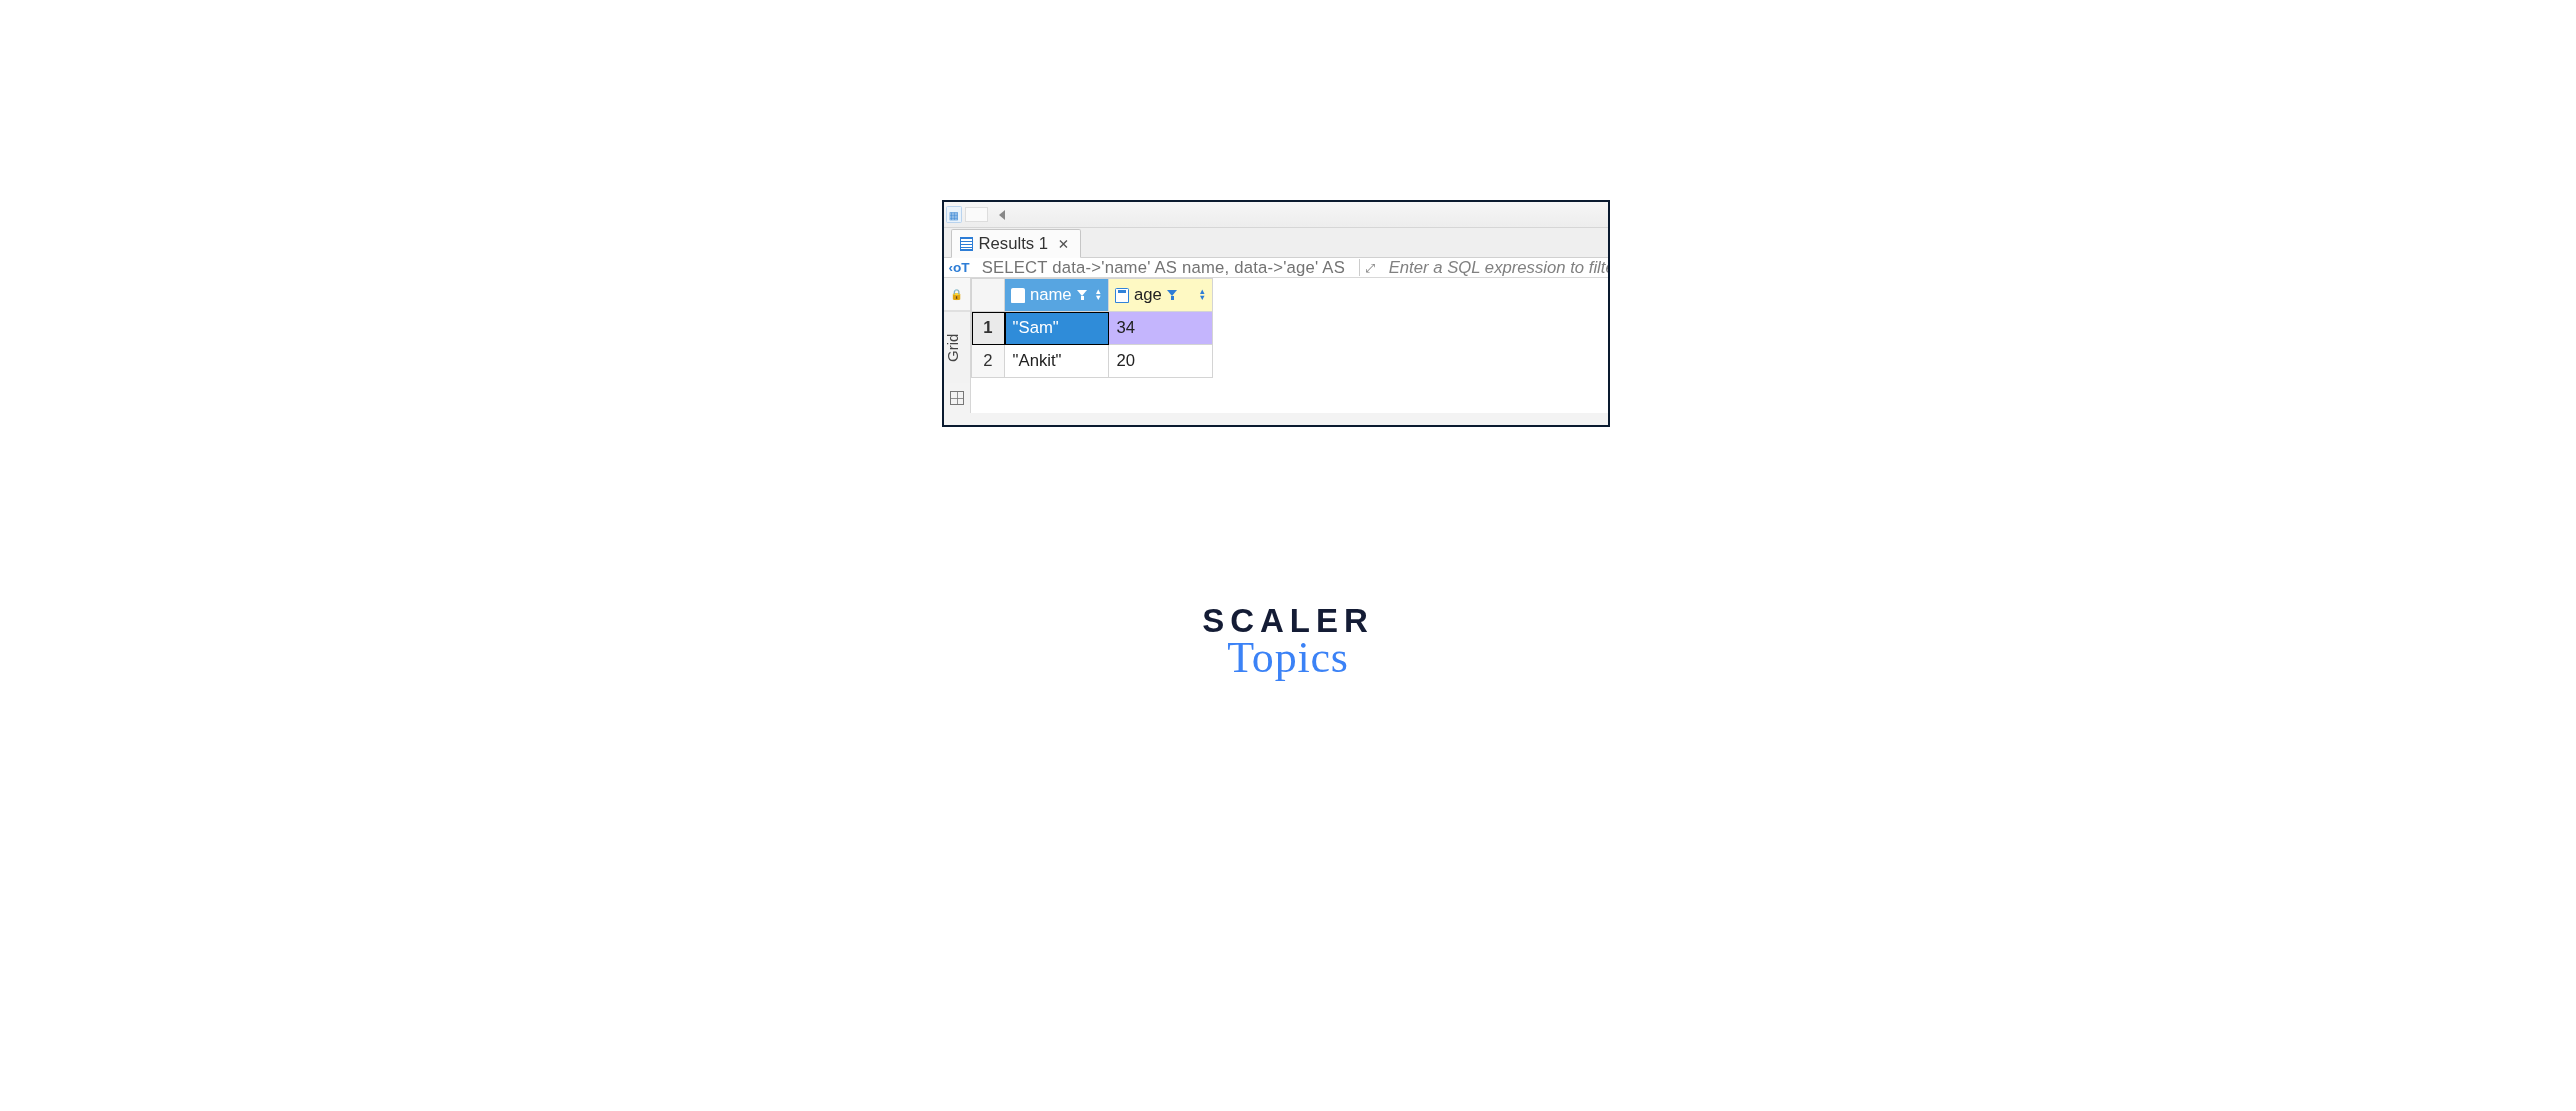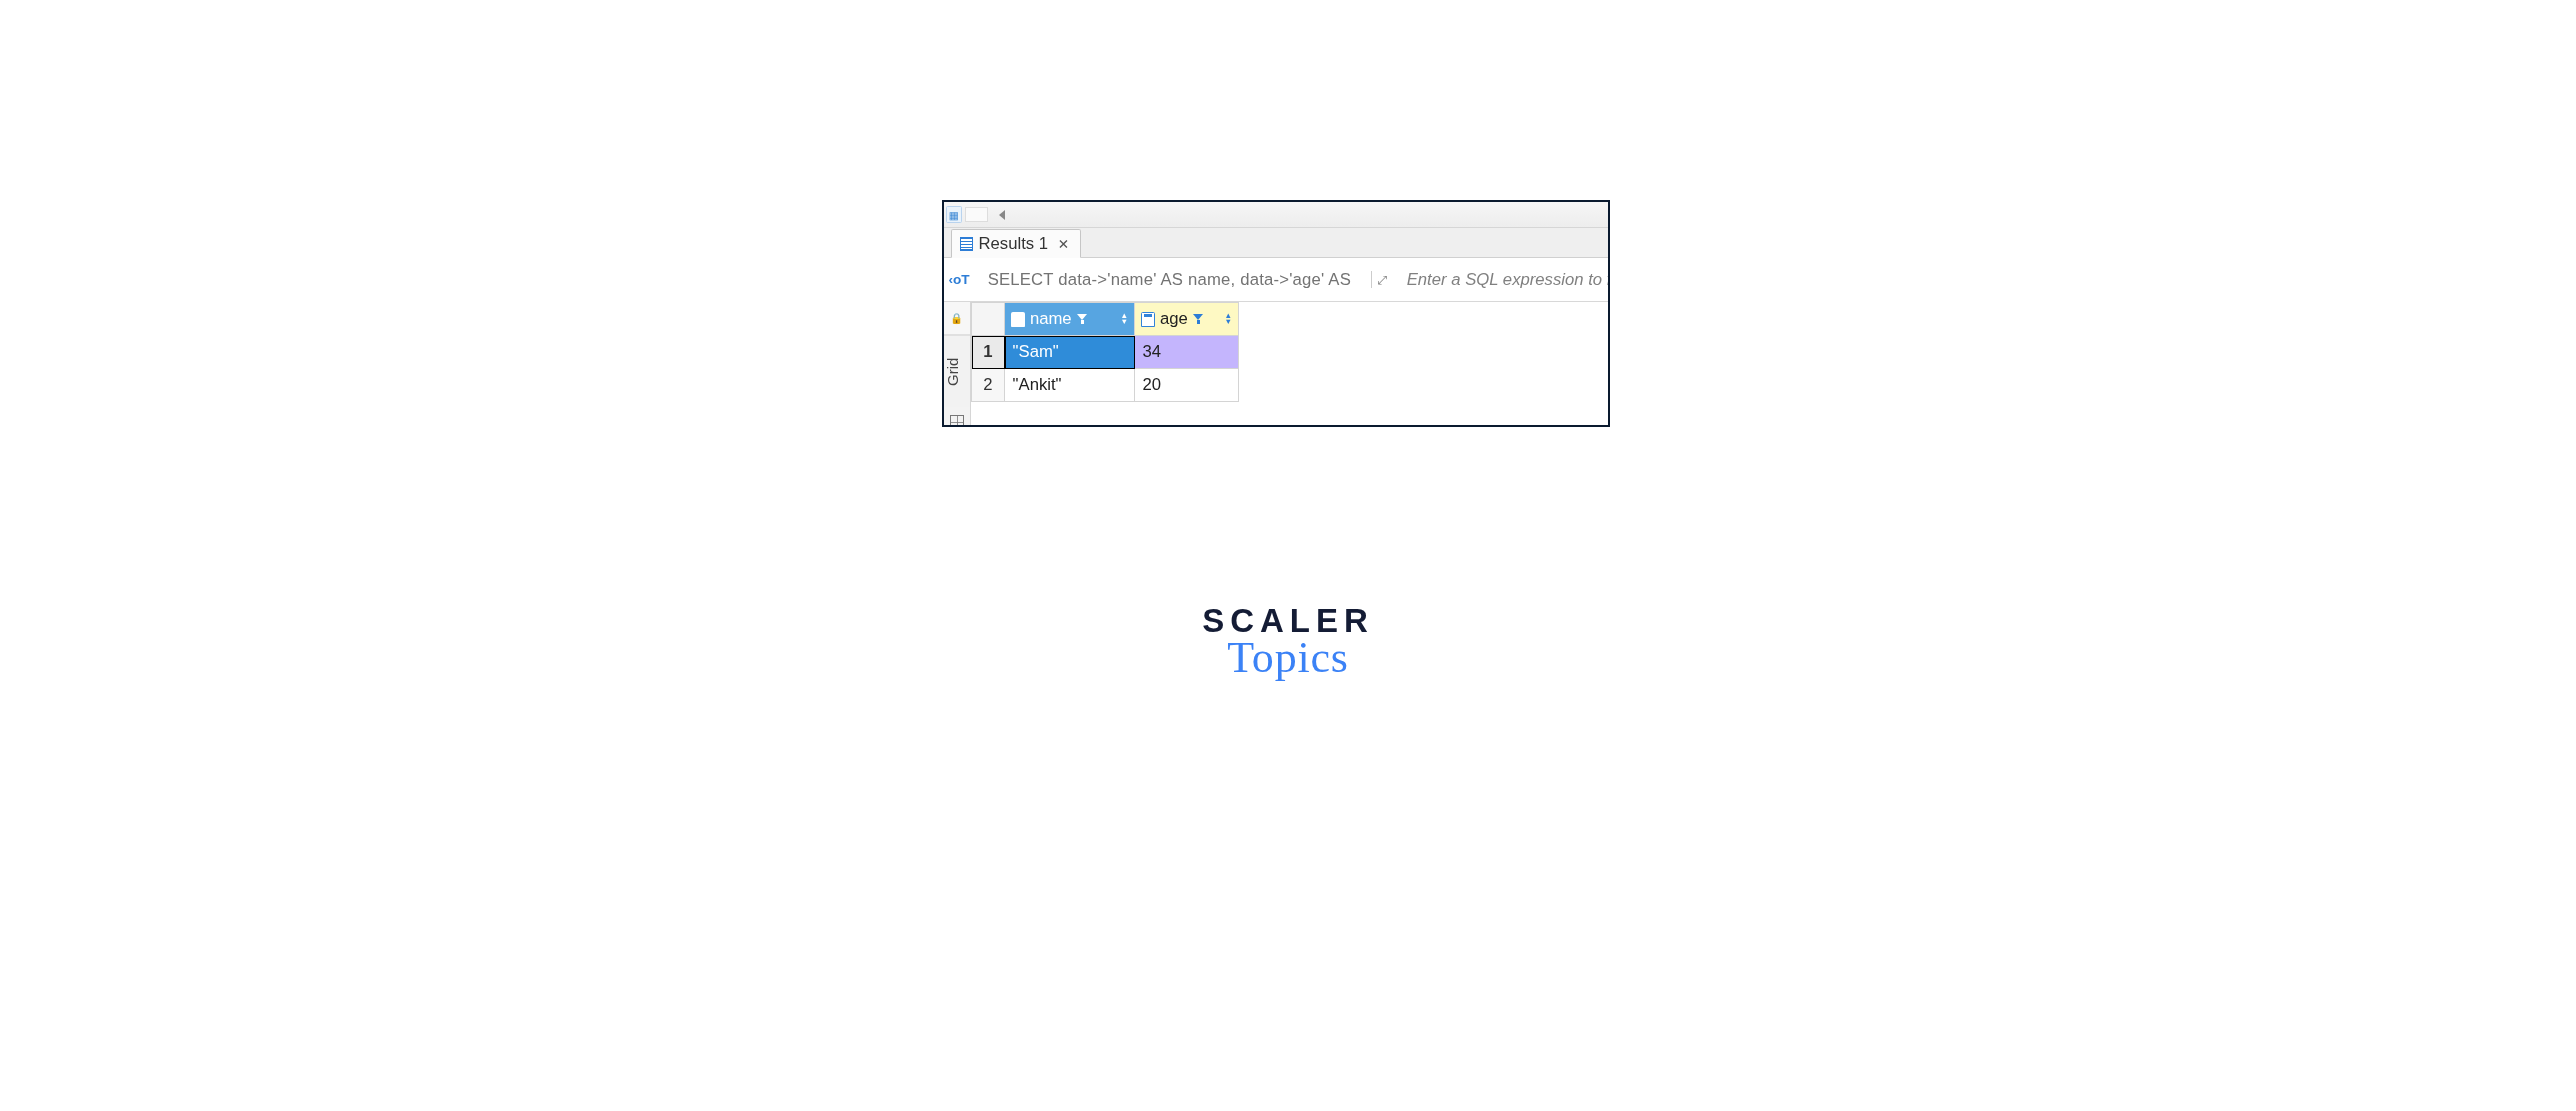--- a/index.html
+++ b/index.html
@@ -86,27 +86,27 @@
     position: absolute;
     inset: 1.5px;
     background: repeating-linear-gradient(#fff,#fff 1.5px,#2d7dd6 1.5px,#2d7dd6 3px);
   }
   .tab-close {
     color: #555;
     font-size: 13.6px;
     margin-left: 4.5px;
   }
   .querybar {
-    height: 44px;
+    height: 20px;
     background: #ffffff;
     border-bottom: 0.8px solid #d8d8d8;
     display: flex;
     align-items: center;
     padding-left: 4.5px;
-    gap: 18px;
+    gap: 12px;
     font-size: 16.7px;
     white-space: nowrap;
   }
   .sql-icon {
     color: #2d7dd6;
     font-weight: bold;
     font-size: 13.6px;
   }
   .query-text {
     color: #737373;
@@ -333,21 +333,21 @@
       <div class="grid-side-label">Grid</div>
       <div class="grid-side-icon">
           <span class="gicon"></span>
         </div>
     </div>
     <div class="grid-main">
       <table class="data">
         <thead>
           <tr>
             <th class="rownum-head"></th>
-            <th class="colhead sel" style="width:130px">
+            <th class="colhead sel" style="width:104px">
               <span class="colhead-inner">
                 <span class="col-icon"></span>
                 <span>name</span>
                 <span class="col-filter"></span>
                 <span class="col-sort">▲<br>▼</span>
               </span>
             </th>
             <th class="colhead" style="width:104px">
               <span class="colhead-inner">
                 <span class="col-icon"></span>

